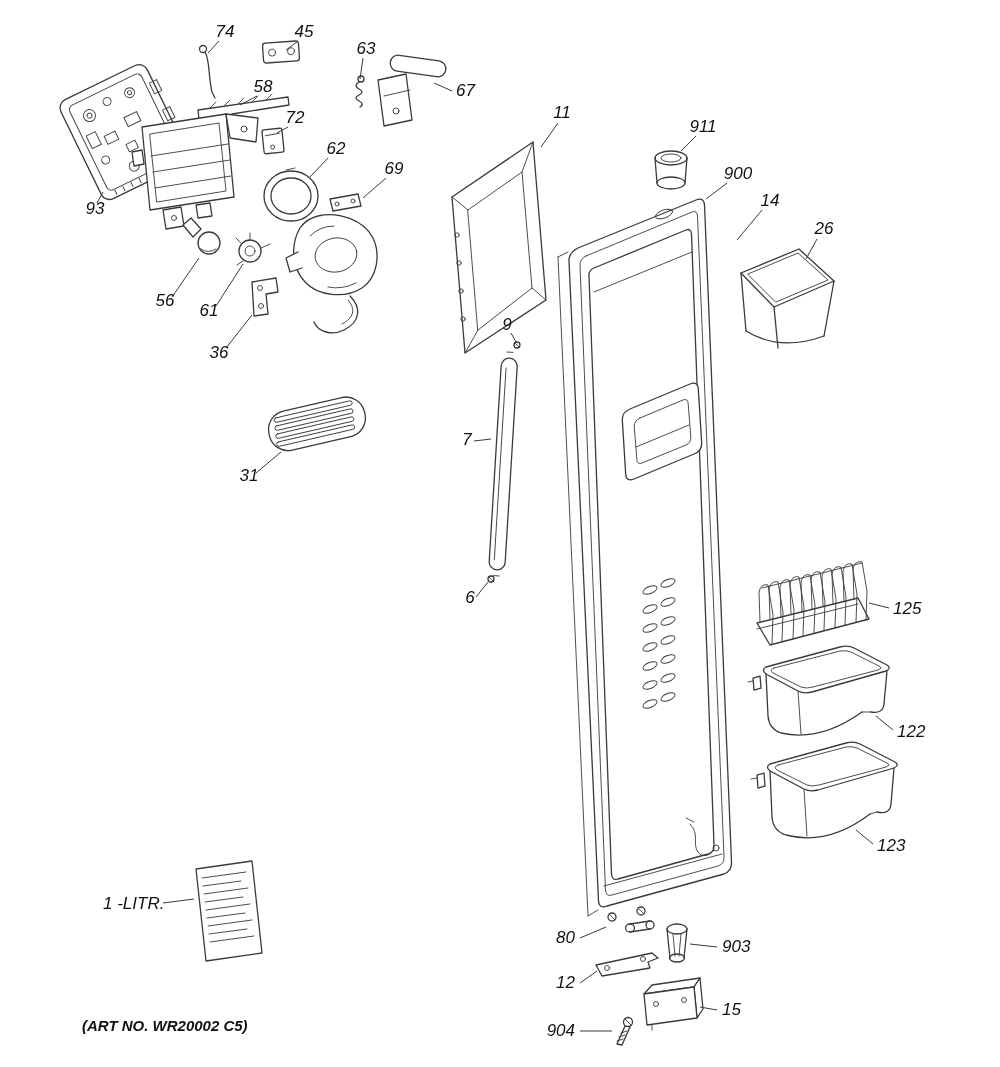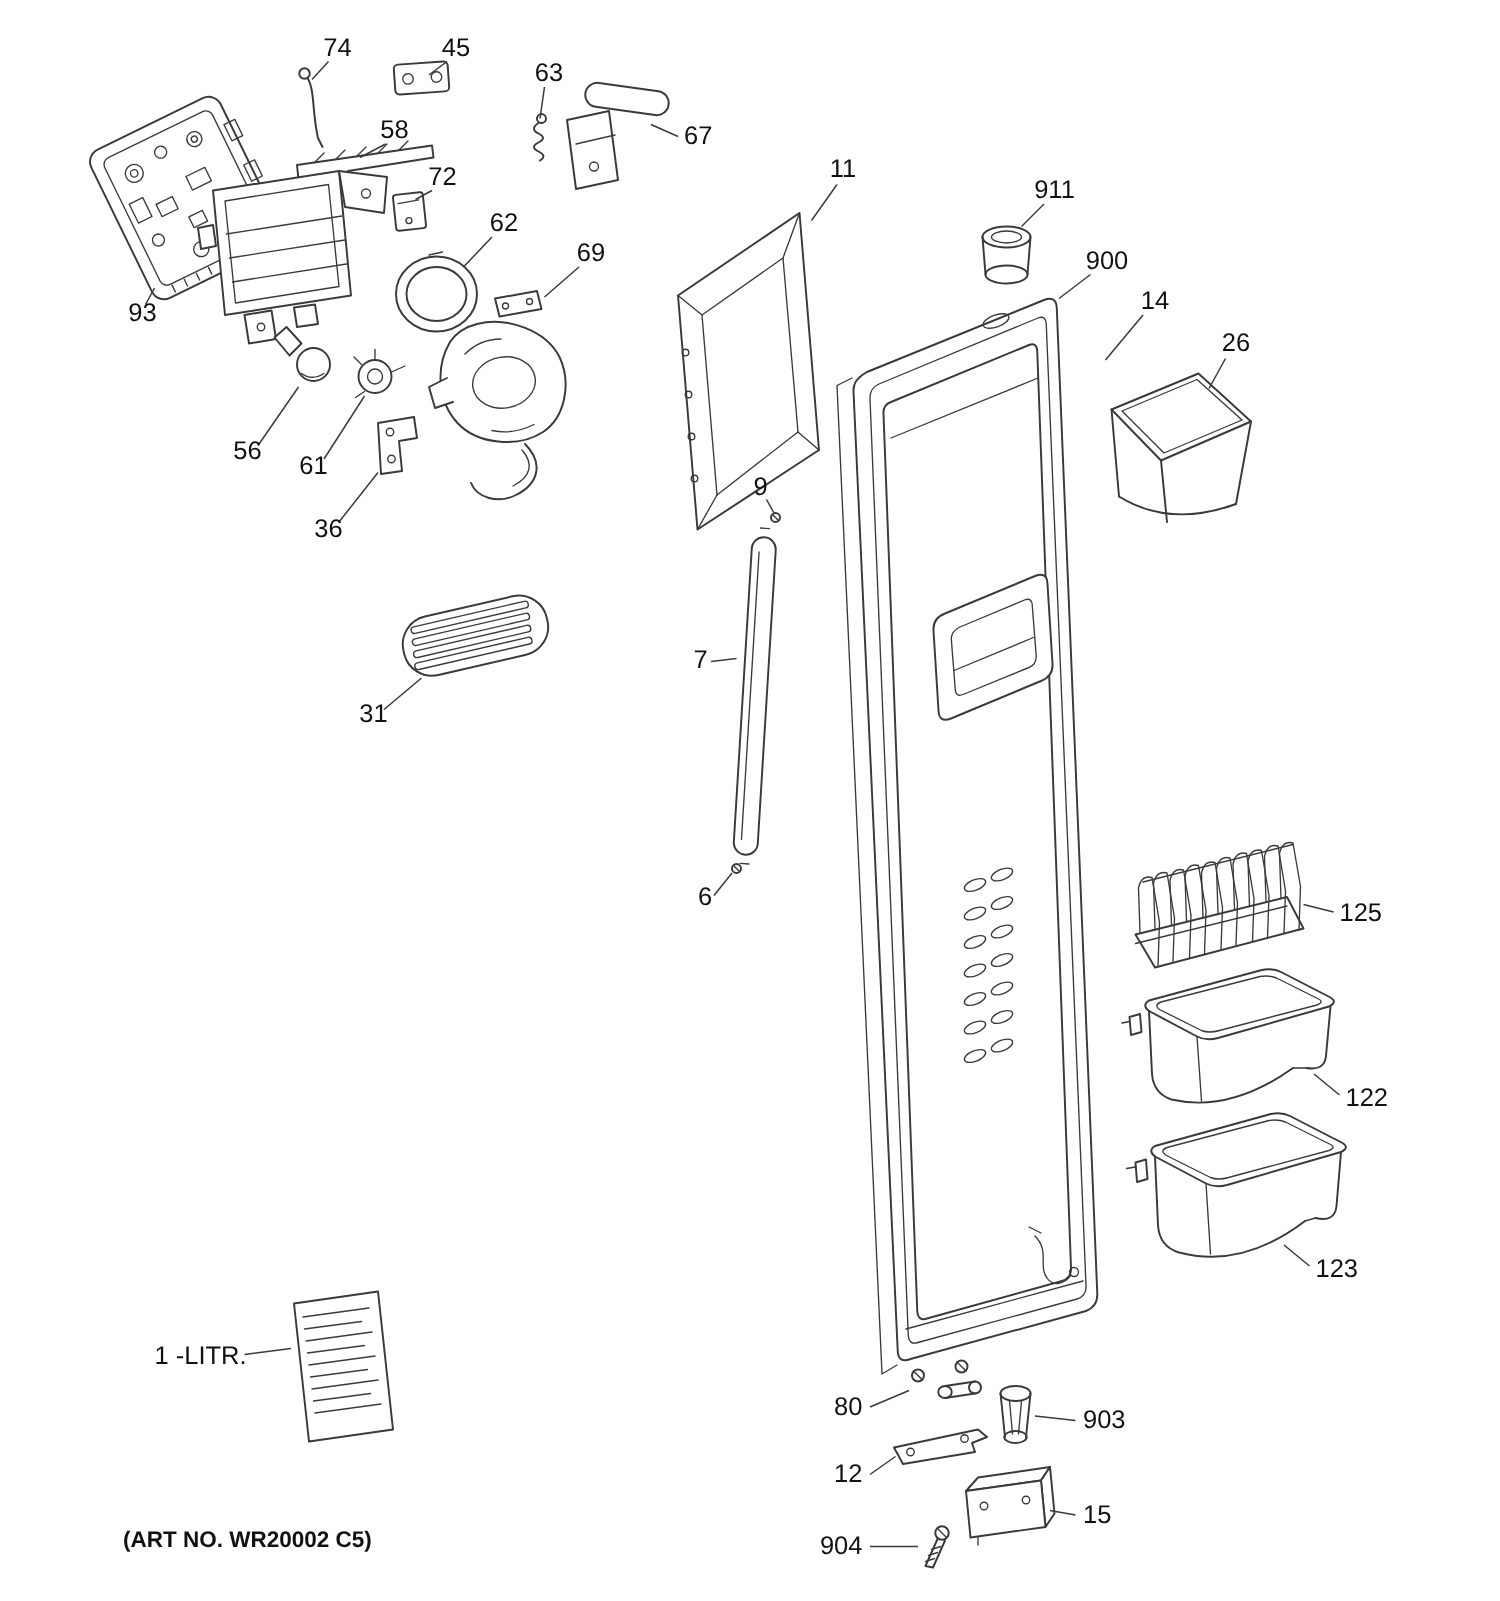--- a/index.html
+++ b/index.html
@@ -1,17 +1,17 @@
 <!DOCTYPE html>
 <html><head>
 <meta charset="utf-8">
 <style>
   html,body{margin:0;padding:0;background:#ffffff;}
   .stage{position:relative;width:1000px;height:1067px;background:#ffffff;overflow:hidden;
-         font-family:"Liberation Sans",sans-serif;}
+         font-family:"Liberation Sans",sans-serif;font-style:italic;}
   svg{display:block;}
   .ln{fill:none;stroke:#3a3a3a;stroke-width:1.3;stroke-linejoin:round;stroke-linecap:round;}
   .fw{fill:#ffffff;stroke:#3a3a3a;stroke-width:1.3;stroke-linejoin:round;stroke-linecap:round;}
   .thin{stroke-width:0.9;}
   .leader{stroke:#3a3a3a;stroke-width:1;fill:none;}
   .lbl{font-family:"Liberation Sans",sans-serif;font-size:17px;fill:#111111;}
   .art{font-family:"Liberation Sans",sans-serif;font-size:15px;font-weight:bold;fill:#111111;}
 </style>
 </head>
 <body>

